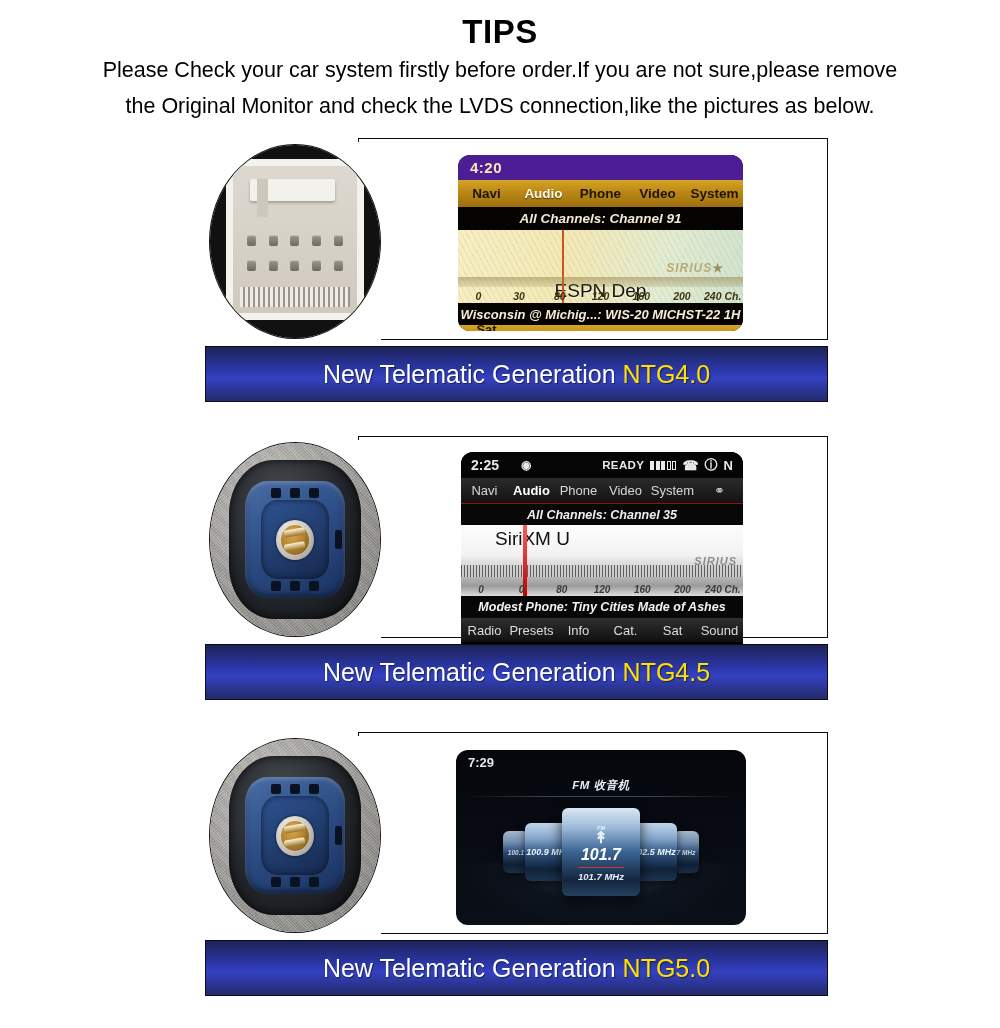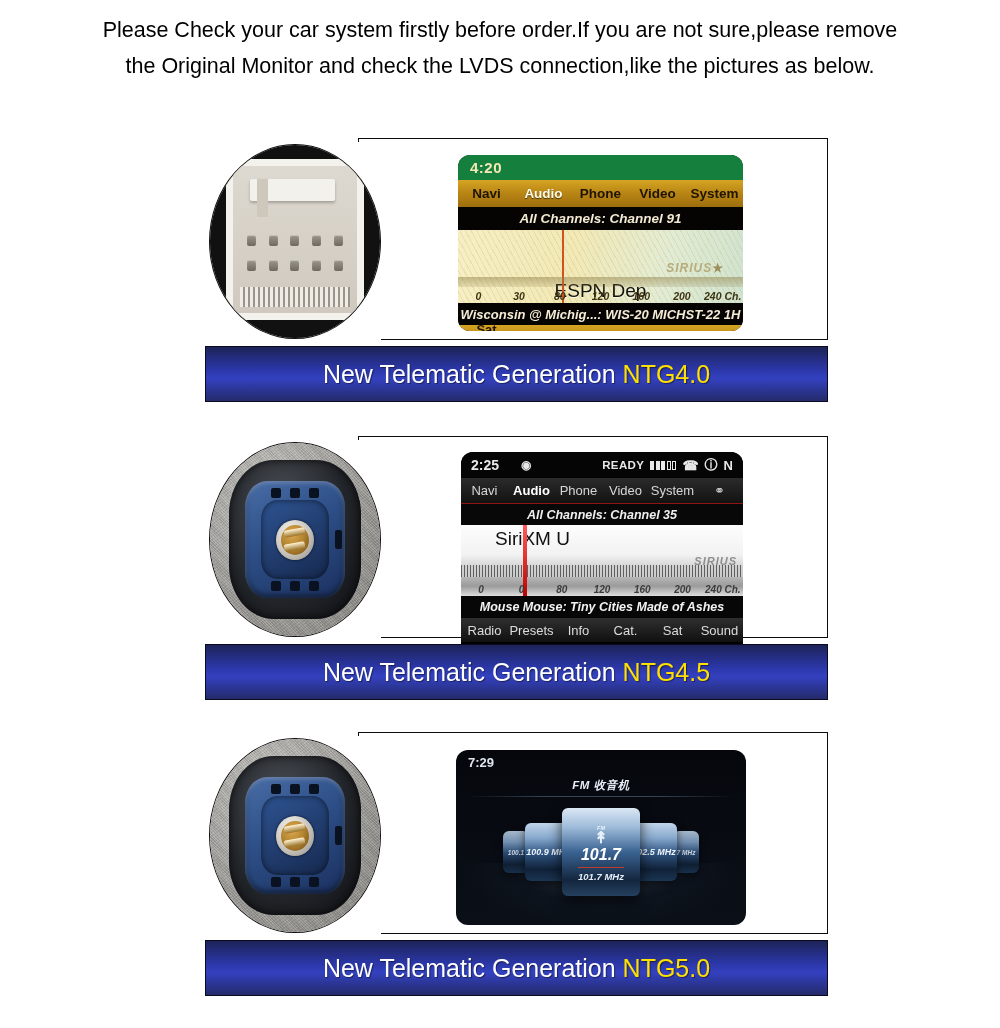--- a/index.html
+++ b/index.html
@@ -156,21 +156,21 @@
     border-radius: 12px;
     overflow: hidden;
   }
   #hu-40 { left: 458px; top: 17px; width: 285px; height: 176px; background:#1a1205; }
   #hu-45 { left: 461px; top: 16px; width: 282px; height: 221px; background:#000; }
   #hu-50 { left: 456px; top: 18px; width: 290px; height: 175px;
            background: linear-gradient(180deg,#05070c,#0b1018); }
 
   
   .n40-clock {
-    height: 25px; background: #15803d; color: #f6e7b6;
+    height: 25px; background: #4c1d95; color: #f6e7b6;
     font-size: 15px; font-weight: bold; display:flex; align-items:center;
     padding-left: 12px; letter-spacing:.5px;
   }
   .n40-menu {
     height: 27px;
     background: linear-gradient(180deg,#d6a423 0%,#b98615 48%,#9d6e0d 100%);
     display: flex; align-items: center;
     color: #1d1402; font-size: 13.5px; font-weight: bold;
   }
   .n40-menu span { flex: 1; text-align: center; }
@@ -353,20 +353,21 @@
   .banner-text {
     font-size: 25px; color: #ffffff; white-space: nowrap;
     text-shadow: 1px 1px 1px rgba(0,0,0,.45);
   }
   .banner-code { color: #ffe000; }
 </style>
 </head>
 <body>
 
 <div class="header">
+  <div class="tips-title">TIPS</div>
   <div class="tips-line">Please Check your car system firstly before order.If you are not sure,please remove</div>
   <div class="tips-line">the Original Monitor and check the LVDS connection,like the pictures as below.</div>
 </div>
 
 <div class="block" id="block-1">
   <div class="block-body">
 
     <div class="screen-frame"></div>
 
     <div class="photo-panel">
@@ -499,21 +500,21 @@
         <div class="n45-ticks">
           <span>0</span>
           <span>0</span>
           <span>80</span>
           <span>120</span>
           <span>160</span>
           <span>200</span>
           <span>240 Ch.</span>
         </div>
       </div>
-      <div class="n45-info">Mouse Mouse: Tiny Cities Made of Ashes</div>
+      <div class="n45-info">Modest Phone: Tiny Cities Made of Ashes</div>
       <div class="n45-bottom">
         <span>Radio</span>
         <span>Presets</span>
         <span>Info</span>
         <span>Cat.</span>
         <span>Sat</span>
         <span>Sound</span>
       </div>
     </div>
 

